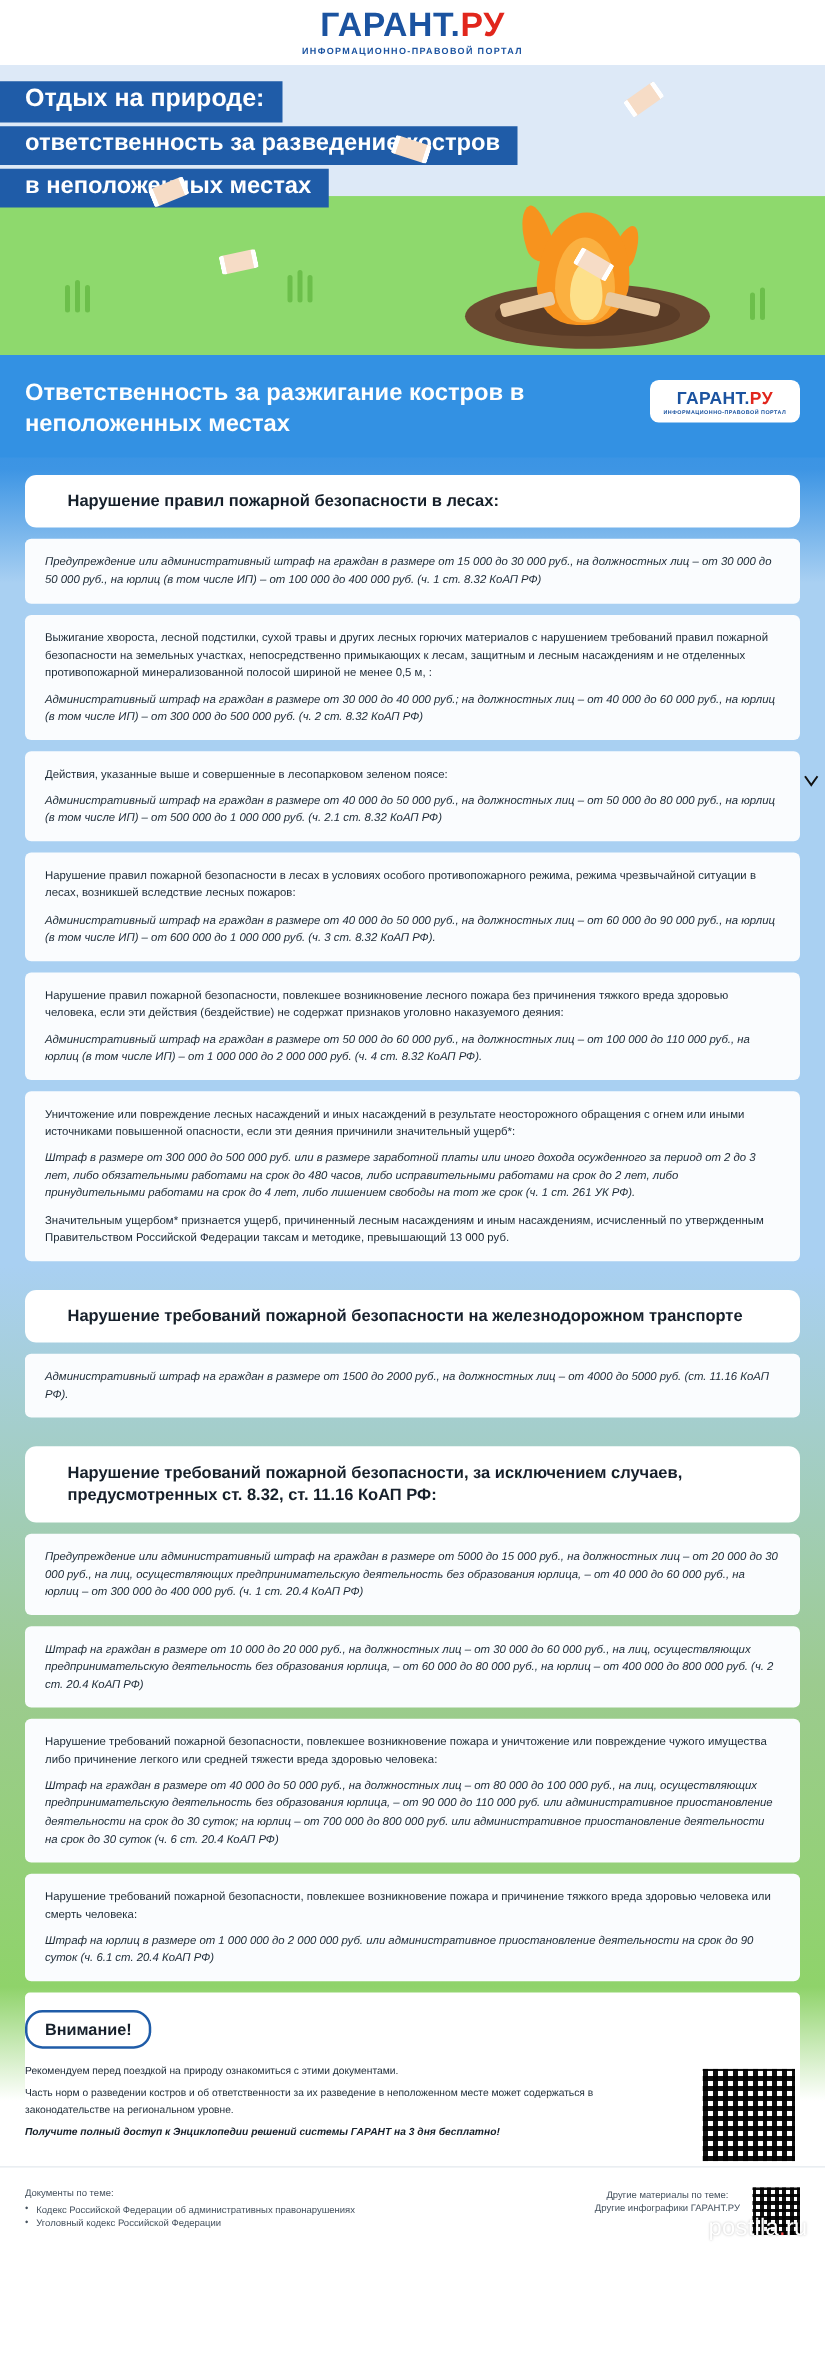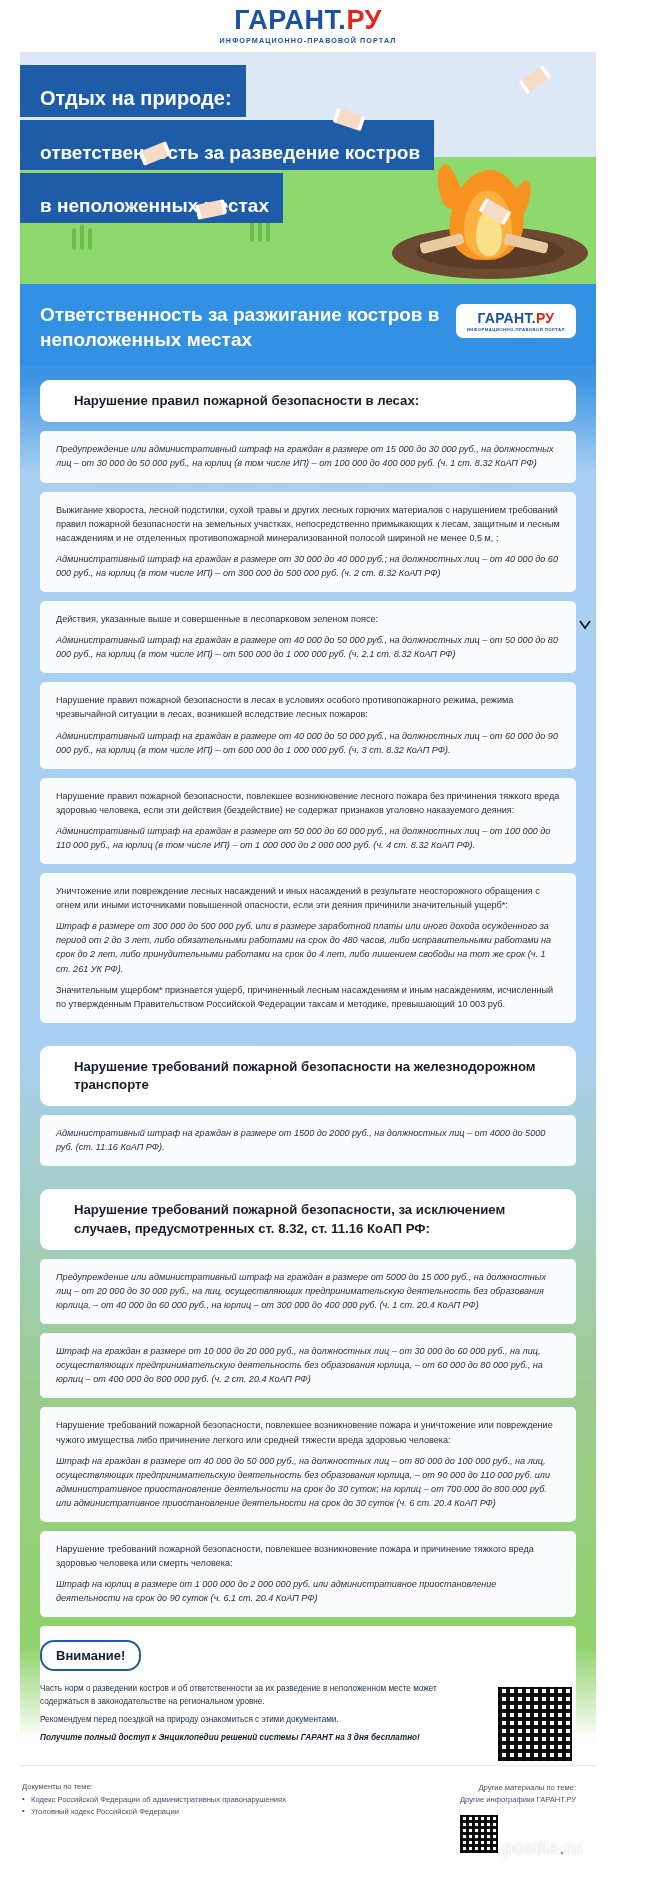--- a/index.html
+++ b/index.html
@@ -3,21 +3,21 @@
 <meta charset="utf-8">
 <style>
   * { box-sizing: border-box; margin: 0; padding: 0; }
   html, body { width: 660px; }
   body {
     font-family: "Liberation Sans", "DejaVu Sans", sans-serif;
     background: #ffffff;
     width: 660px;
     overflow-x: hidden;
   }
-  .page { position: relative; width: 576px; margin-left: 20px; }
+  .page { position: relative; width: 660px; }
 
   
   .logo-bar {
     background: #ffffff;
     height: 52px;
     display: flex;
     align-items: center;
     justify-content: center;
     flex-direction: column;
   }
@@ -56,21 +56,21 @@
   .hero-title-wrap {
     position: absolute; top: 13px; left: 0; width: 100%;
     z-index: 5;
   }
   .hero-line {
     display: inline-block;
     background: #1f5ca8;
     color: #fff;
     font-size: 20px;
     font-weight: bold;
-    padding: 22px 14px 6px 20px;
+    padding: 3px 14px 6px 20px;
     margin-bottom: 3px;
     line-height: 1.18;
     white-space: nowrap;
   }
   .hero-line.l2 { font-size: 19px; }
   .hero-line.l3 { font-size: 19px; }
 
   
   .pit {
     position: absolute;
@@ -258,31 +258,31 @@
     background:
       repeating-linear-gradient(0deg,#111 0 4px,transparent 4px 8px),
       repeating-linear-gradient(90deg,#111 0 4px,#fff 4px 8px);
     background-blend-mode: multiply;
     border: 4px solid #fff;
   }
 
   
   .footer {
     background: #ffffff;
-    padding: 16px 20px 14px 2px;
+    padding: 16px 20px 14px 20px;
     display: flex;
     justify-content: space-between;
     align-items: flex-start;
     border-top: 1px solid #e4e9ee;
     position: relative;
   }
   .f-title { font-size: 7.6px; color: #44515e; margin-bottom: 3px; }
   .f-li { font-size: 7.6px; color: #44515e; line-height: 1.5; padding-left: 9px; position: relative; }
   .f-li::before { content: "•"; position: absolute; left: 0; top: -1px; color: #44515e; }
-  .f-right { text-align: right; display: flex; gap: 10px; align-items: flex-start; flex-direction: column; }
+  .f-right { text-align: center; display: flex; gap: 10px; align-items: flex-start; }
   .f-right-text { font-size: 7.6px; color: #44515e; line-height: 1.5; }
   .qr-small {
     width: 38px; height: 38px; flex: none;
     background:
       repeating-linear-gradient(0deg,#111 0 3px,transparent 3px 6px),
       repeating-linear-gradient(90deg,#111 0 3px,#fff 3px 6px);
     background-blend-mode: multiply;
   }
   .watermark {
     position: absolute;
@@ -377,21 +377,21 @@
             <div class="p-norm">Нарушение правил пожарной безопасности в лесах в условиях особого противопожарного режима, режима чрезвычайной ситуации в лесах, возникшей вследствие лесных пожаров:</div>
             <div class="p-ital">Административный штраф на граждан в размере от 40 000 до 50 000 руб., на должностных лиц – от 60 000 до 90 000 руб., на юрлиц (в том числе ИП) – от 600 000 до 1 000 000 руб. (ч. 3 ст. 8.32 КоАП РФ).</div>
           </div>
           <div class="card">
             <div class="p-norm">Нарушение правил пожарной безопасности, повлекшее возникновение лесного пожара без причинения тяжкого вреда здоровью человека, если эти действия (бездействие) не содержат признаков уголовно наказуемого деяния:</div>
             <div class="p-ital">Административный штраф на граждан в размере от 50 000 до 60 000 руб., на должностных лиц – от 100 000 до 110 000 руб., на юрлиц (в том числе ИП) – от 1 000 000 до 2 000 000 руб. (ч. 4 ст. 8.32 КоАП РФ).</div>
           </div>
           <div class="card">
             <div class="p-norm">Уничтожение или повреждение лесных насаждений и иных насаждений в результате неосторожного обращения с огнем или иными источниками повышенной опасности, если эти деяния причинили значительный ущерб*:</div>
             <div class="p-ital">Штраф в размере от 300 000 до 500 000 руб. или в размере заработной платы или иного дохода осужденного за период от 2 до 3 лет, либо обязательными работами на срок до 480 часов, либо исправительными работами на срок до 2 лет, либо принудительными работами на срок до 4 лет, либо лишением свободы на тот же срок (ч. 1 ст. 261 УК РФ).</div>
-            <div class="p-norm">Значительным ущербом* признается ущерб, причиненный лесным насаждениям и иным насаждениям, исчисленный по утвержденным Правительством Российской Федерации таксам и методике, превышающий 10 003 руб.</div>
+            <div class="p-norm">Значительным ущербом* признается ущерб, причиненный лесным насаждениям и иным насаждениям, исчисленный по утвержденным Правительством Российской Федерации таксам и методике, превышающий 13 000 руб.</div>
           </div>
         </div>
         <div class="sec">
           <div class="sec-head">Нарушение требований пожарной безопасности на железнодорожном транспорте</div>
           <div class="card">
             <div class="p-ital">Административный штраф на граждан в размере от 1500 до 2000 руб., на должностных лиц – от 4000 до 5000 руб. (ст. 11.16 КоАП РФ).</div>
           </div>
         </div>
         <div class="sec">
           <div class="sec-head">Нарушение требований пожарной безопасности, за исключением случаев, предусмотренных ст. 8.32, ст. 11.16 КоАП РФ:</div>
@@ -409,22 +409,22 @@
             <div class="p-norm">Нарушение требований пожарной безопасности, повлекшее возникновение пожара и причинение тяжкого вреда здоровью человека или смерть человека:</div>
             <div class="p-ital">Штраф на юрлиц в размере от 1 000 000 до 2 000 000 руб. или административное приостановление деятельности на срок до 90 суток (ч. 6.1 ст. 20.4 КоАП РФ)</div>
           </div>
         </div>
       </div>
 
     <div class="attention-wrap">
       <div class="attention-label">Внимание!</div>
       <div class="attention-body">
         <div class="attention-text">
+          <div class="att-p">Рекомендуем перед поездкой на природу ознакомиться с этими документами.</div>
           <div class="att-p">Часть норм о разведении костров и об ответственности за их разведение в неположенном месте может содержаться в законодательстве на региональном уровне.</div>
-          <div class="att-p">Рекомендуем перед поездкой на природу ознакомиться с этими документами.</div>
           <div class="att-cta">Получите полный доступ к Энциклопедии решений системы ГАРАНТ на 3 дня бесплатно!</div>
         </div>
         <div class="qr"></div>
       </div>
     </div>
 
     <div class="footer">
       <div class="f-left">
         <div class="f-title">Документы по теме:</div>
         <div class="f-li">Кодекс Российской Федерации об административных правонарушениях</div>

